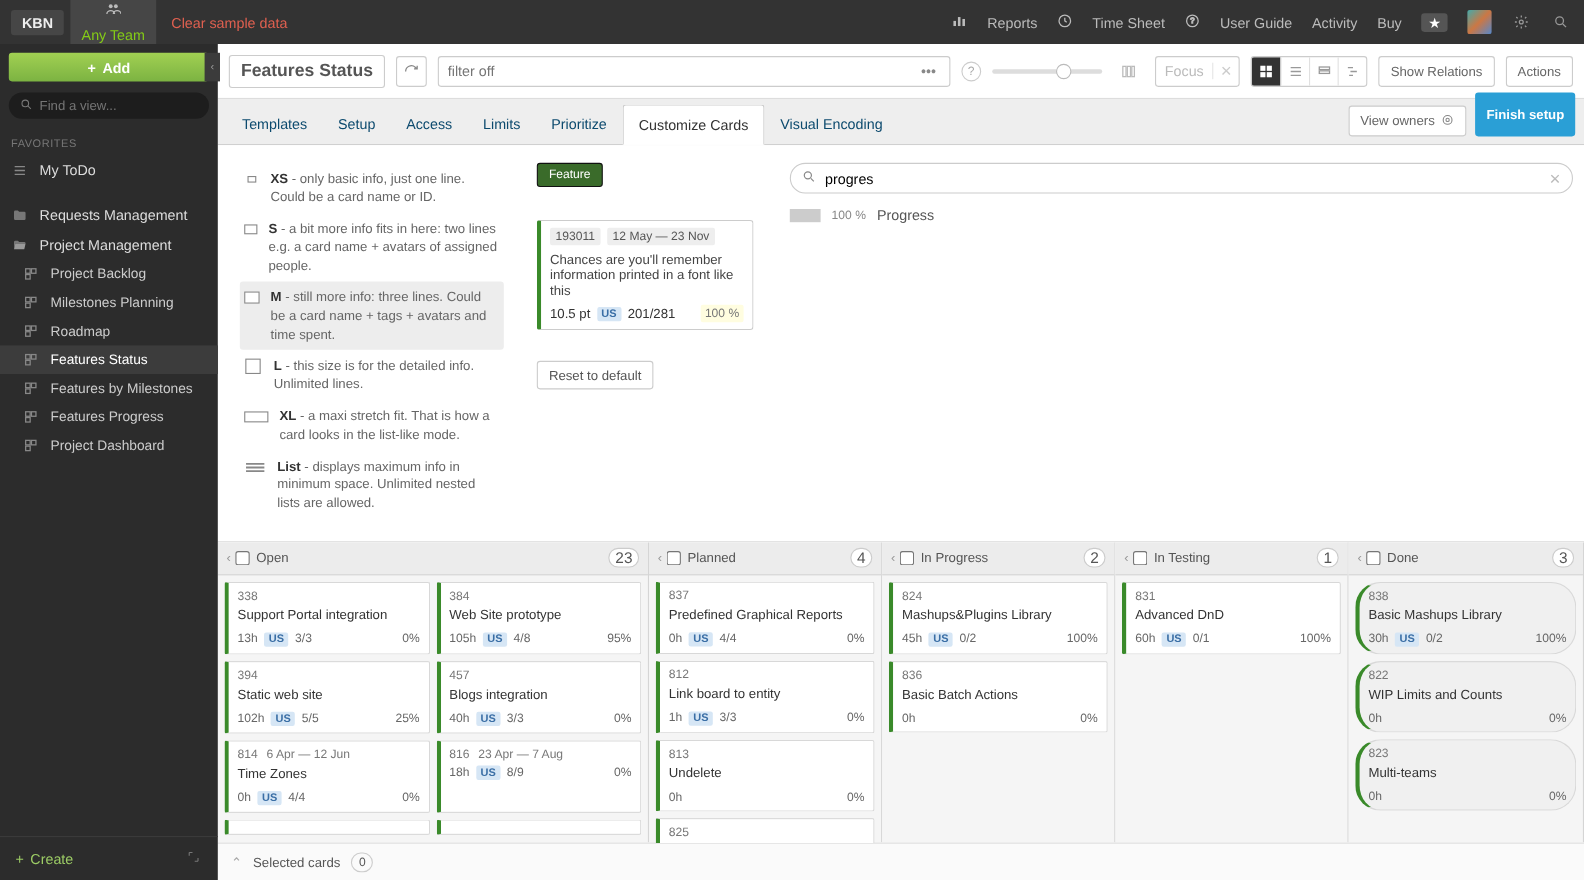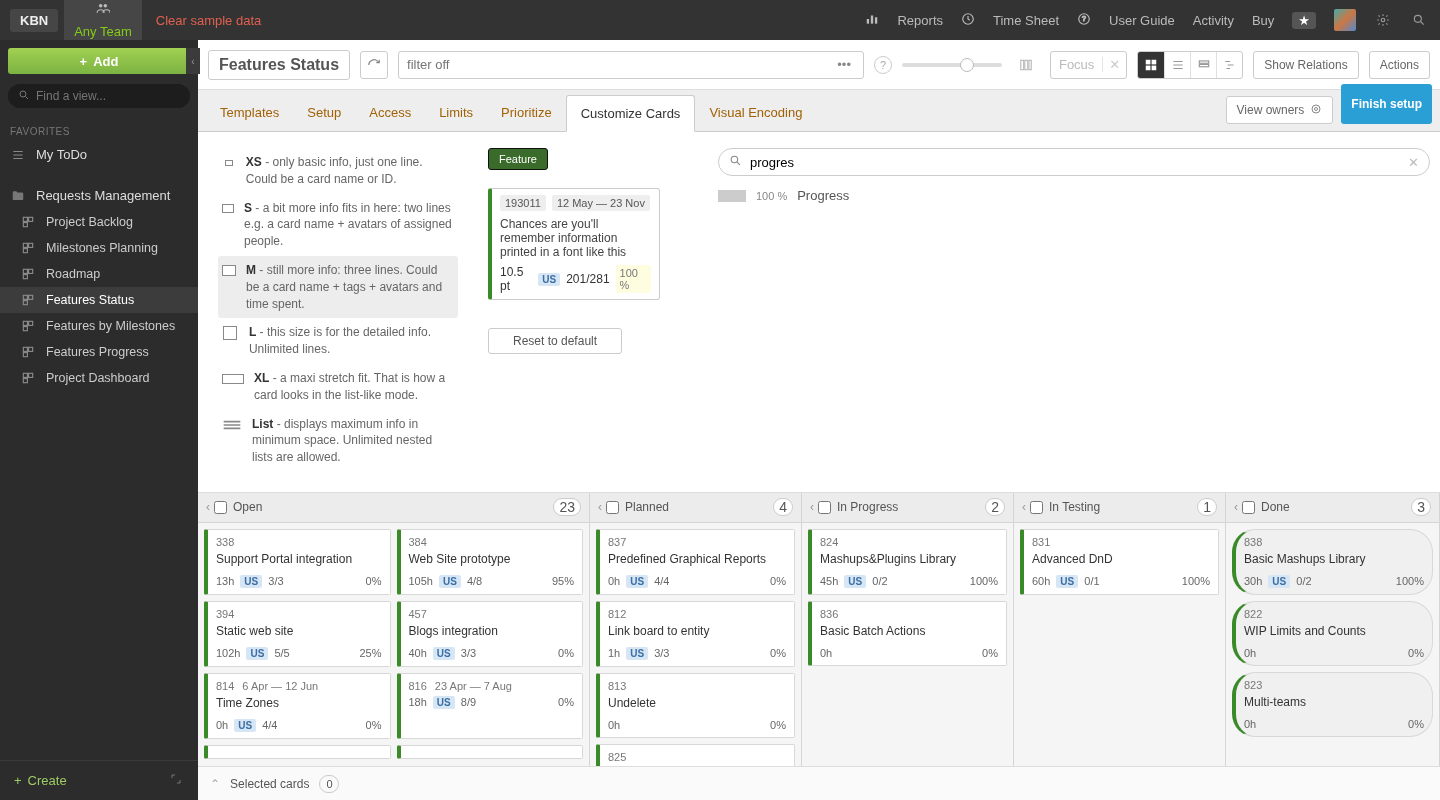--- a/index.html
+++ b/index.html
@@ -50,45 +50,45 @@
 .vm-group .vm:first-child { border-left:none;}
 .vm-group .vm.active { background:#333; color:#fff;}
 .focus-pill { border:1px solid #ccc; border-radius:3px; height:28px; display:flex; align-items:center;}
 .focus-pill .label { padding: 0 8px; color:#bbb; }
 .focus-pill .close { padding: 0 6px; color:#ccc; border-left:1px solid #e5e5e5;}
 .btn-outline { height: 28px; border: 1px solid #ccc; border-radius:3px; background:#fff; padding: 0 10px; color:#666; cursor:pointer; font-size:12px;}
 .btn-outline.small-gap { display:flex; align-items:center; gap:6px;}
 
 
 .tabs-row { height: 42px; background: #eee; border-bottom: 1px solid #ccc; display:flex; align-items:flex-end; padding: 0 8px;}
-.tabs-row .tab { padding: 10px 14px; font-size: 13px; color: #a16207; cursor:pointer;}
+.tabs-row .tab { padding: 10px 14px; font-size: 13px; color: #0c4a6e; cursor:pointer;}
 .tabs-row .tab.active { background:#fff; color:#333; border:1px solid #ccc; border-bottom:1px solid #fff; border-radius:3px 3px 0 0; margin-bottom:-1px;}
 .tabs-row .spacer { flex:1;}
 .finish-btn { background:#2a9fd6; color:#fff; border:none; border-radius:3px; height:40px; padding:0 10px; font-size:12px; font-weight:600; margin-bottom:7px; cursor:pointer;}
 .view-owners { margin-right:8px; margin-bottom:7px;}
 
 
 .customize { display:flex; padding: 16px 10px 20px 20px; gap: 30px; border-bottom:1px solid #ddd; background:#fff;}
 .size-list { width: 240px; }
 .size-opt { display:flex; gap:10px; padding: 6px 4px; border-radius:3px; cursor:pointer;}
 .size-opt.active { background:#ededed;}
 .size-opt .shape { width: 22px; height:14px; margin-top: 2px; display:flex; align-items:center; justify-content:center;}
 .size-opt .shape .rect { border: 1.5px solid #888; background:#fff;}
 .size-opt .text { font-size:12px; color:#666; line-height:1.4;}
 .size-opt .text b { color:#333;}
 
 .preview-col { width: 200px; }
 .feature-tag { display:inline-block; background:#3a6b2a; color:#fff; font-size:11px; padding:4px 10px; border-radius:3px; border:1px solid #111;}
-.preview-card { margin-top:18px; border:1px solid #ccc; border-left:4px solid #3a8a2a; border-radius:3px; padding:6px 8px; font-size:12px; width:172px;}
+.preview-card { margin-top:30px; border:1px solid #ccc; border-left:4px solid #3a8a2a; border-radius:3px; padding:6px 8px; font-size:12px; width:197px;}
 .preview-card .row1 { display:flex; gap:6px; margin-bottom:6px;}
 .preview-card .chip { background:#eee; border-radius:2px; padding:2px 5px; font-size:11px; color:#555;}
 .preview-card .row3 { display:flex; gap:6px; align-items:center; margin-top:6px;}
 .preview-card .us-chip { background:#d6e6f5; color:#3a6ea5; padding:1px 4px; border-radius:2px; font-size:10px; font-weight:600;}
 .preview-card .pct-chip { margin-left:auto; background:#fffde0; padding:2px 4px; border-radius:2px; font-size:11px; color:#777;}
-.reset-btn { margin-top: 28px; background:#fff; border:1px solid #ccc; border-radius:3px; padding:5px 24px; font-size:12px; color:#555; cursor:pointer;}
+.reset-btn { margin-top: 28px; background:#fff; border:1px solid #ccc; border-radius:3px; padding:5px 10px; font-size:12px; color:#555; cursor:pointer;}
 
 .search-col { flex:1; }
 .search-row { border:1px solid #ccc; border-radius:14px; height:28px; display:flex; align-items:center; padding:0 10px; gap:8px;}
 .search-row input { border:none; outline:none; flex:1; font-size:13px;}
 .search-result { display:flex; align-items:center; gap:10px; margin-top:12px; color:#555; font-size:13px;}
 .prog-swatch { width:28px; height:12px; background:#ccc;}
 
 
 .board { flex:1; display:flex; min-height:0; overflow:hidden; background:#f5f5f5;}
 .column { min-width: 0; border-right:1px solid #d5d5d5; display:flex; flex-direction:column; background:#f5f5f5;}
@@ -208,20 +208,29 @@
     </div>
     <div style="height:14px"></div>
     <div class="nav-item">
       <span class="ico">
           <svg class="ico-svg" viewBox="0 0 24 24" fill="#777">
             <path d="M3 6a2 2 0 012-2h4l2 2h8a2 2 0 012 2v9a2 2 0 01-2 2H5a2 2 0 01-2-2V6z"></path>
           </svg>
         </span>
       <span>Requests Management</span>
     </div>
+    <div class="nav-item">
+      <span class="ico">
+          <svg class="ico-svg" viewBox="0 0 24 24" fill="#777">
+            <path d="M3 7a2 2 0 012-2h4l2 2h8a2 2 0 012 2H5l-2 9V7z"></path>
+            <path d="M3 18l2-9h16l-2 9H3z" fill="#999"></path>
+          </svg>
+        </span>
+      <span>Project  Management</span>
+    </div>
     <div id="sidebar-views">
         <div class="nav-item sub">
           <span class="ico">
             <svg class="ico-svg" viewBox="0 0 24 24" fill="none" stroke="#888" stroke-width="2">
               <rect x="4" y="4" width="7" height="7"></rect>
               <rect x="13" y="4" width="7" height="7"></rect>
               <rect x="4" y="13" width="7" height="7"></rect>
             </svg>
           </span>
           <span>Project Backlog</span>

